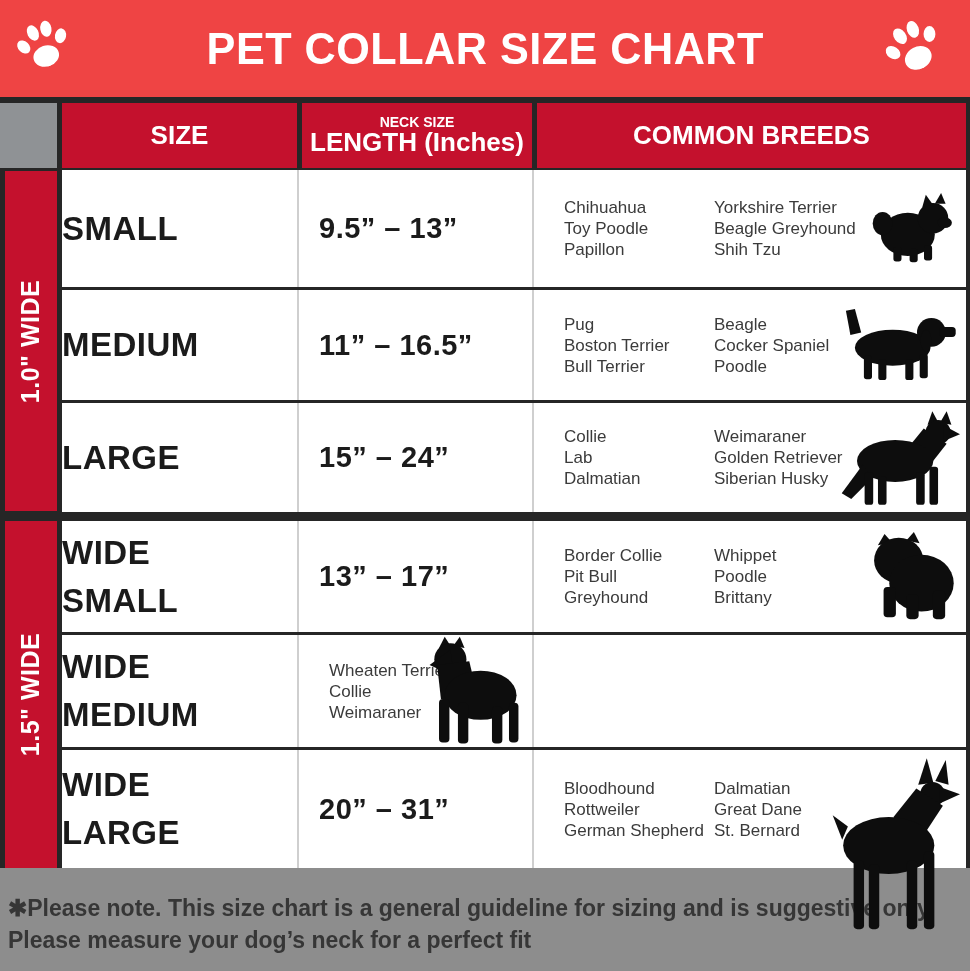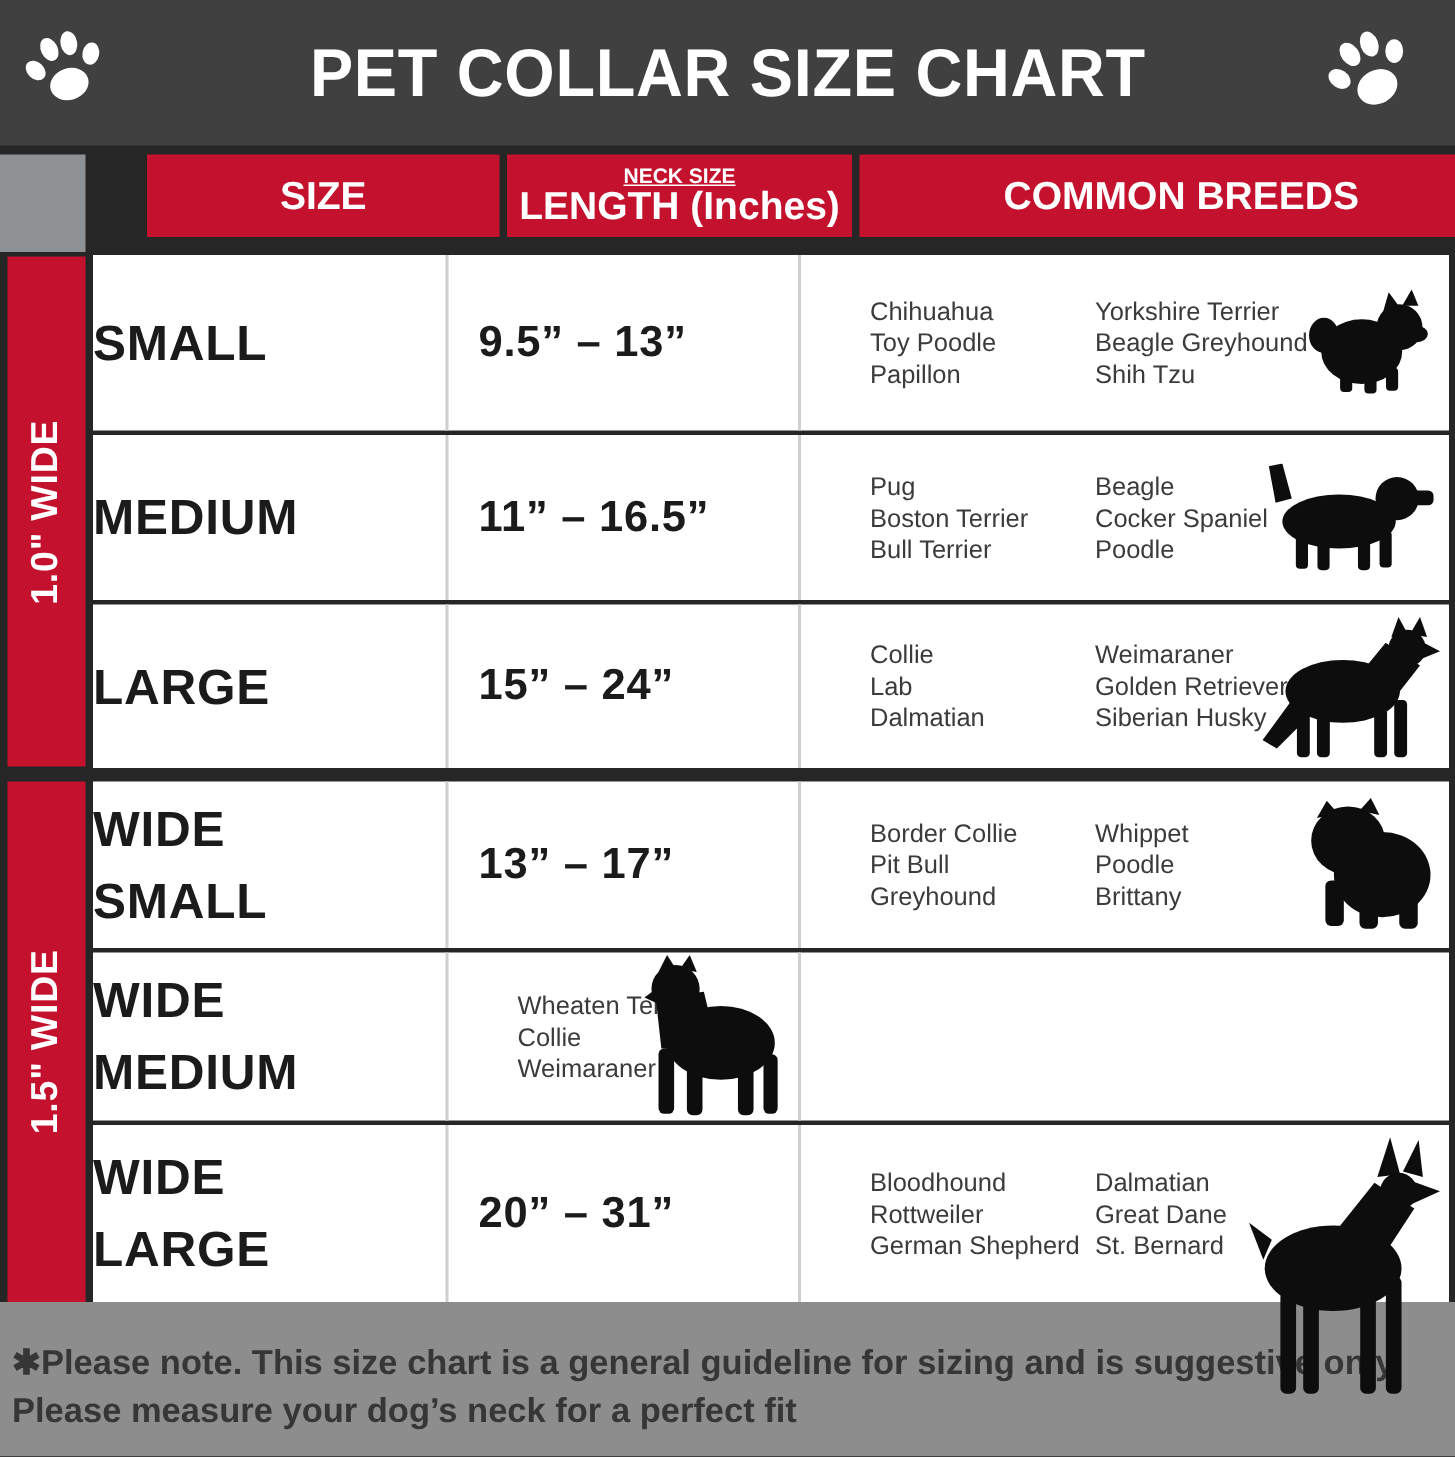--- a/index.html
+++ b/index.html
@@ -2,52 +2,52 @@
 <html><head>
 <meta charset="utf-8">
 <style>
   html,body{margin:0;padding:0;}
   body{
     width:970px;height:971px;position:relative;overflow:hidden;
     background:#262626;
     font-family:"Liberation Sans", sans-serif;
   }
   
-  .title-bar{position:absolute;left:0;top:0;width:970px;height:97px;background:#404040;
+  .title-bar{position:absolute;left:0;top:0;width:970px;height:97px;background:#ef4444;
     display:flex;align-items:center;justify-content:center;}
   .title{color:#ffffff;font-size:45px;font-weight:bold;letter-spacing:.5px;transform:scaleX(.96);}
   .paw{position:absolute;top:14px;}
   .paw-left{left:12px;transform:rotate(-18deg);}
   .paw-right{right:24px;transform:rotate(-28deg);}
   
-  .hcell{position:absolute;top:103px;height:55px;background:#c4112d;color:#fff;
+  .hcell{position:absolute;top:103px;height:65px;background:#c4112d;color:#fff;
     display:flex;flex-direction:column;align-items:center;justify-content:center;
-    font-weight:bold;text-align:center;line-height:1.05;margin-left:36px;}
+    font-weight:bold;text-align:center;line-height:1.05;}
   .corner{position:absolute;left:0;top:103px;width:57px;height:65px;background:#8f9295;}
   .h-size{left:62px;width:235px;font-size:26px;}
   .h-neck{left:302px;width:230px;}
-  .h-neck .small{font-size:14px;font-weight:bold;text-decoration:underline;}
+  .h-neck .small{font-size:14px;font-weight:bold;}
   .h-neck .big{font-size:26px;}
   .h-breeds{left:537px;width:429px;font-size:26px;}
   
   .sidebar{position:absolute;left:5px;width:52px;background:#c4112d;
     display:flex;align-items:center;justify-content:center;}
   .sidebar span{transform:rotate(-90deg);white-space:nowrap;color:#fff;
     font-size:25px;font-weight:bold;letter-spacing:.5px;}
   .bar-1{top:171px;height:340px;}
   .bar-2{top:521px;height:347px;}
   
   .row{position:absolute;left:62px;width:904px;background:#ffffff;z-index:2;
     display:grid;grid-template-columns:235px 235px 434px;align-items:center;overflow:visible;}
   .row .vsep{position:absolute;top:0;bottom:0;width:2px;background:#cfcfcf;}
   .sep1{left:235px;} .sep2{left:470px;}
   .size-label{font-size:33px;font-weight:bold;color:#1b1b1b;
     white-space:pre-line;line-height:1.45;letter-spacing:.5px;}
   .length{padding-left:22px;font-size:29px;font-weight:bold;color:#1b1b1b;letter-spacing:.5px;}
-  .breeds{display:flex;align-items:center;height:100%;padding-left:48px;position:relative;}
+  .breeds{display:flex;align-items:center;height:100%;padding-left:32px;position:relative;}
   .bcol{width:150px;font-size:17px;color:#3b3b3b;line-height:21px;}
   .bcol div{white-space:nowrap;}
   .dog-wrap{flex:1;height:100%;position:relative;}
   .dog{position:absolute;right:6px;top:50%;transform:translateY(-50%);}
   .row-1{top:170px;height:117px;}
   .row-2{top:290px;height:110px;}
   .row-3{top:403px;height:109px;}
   .row-4{top:521px;height:111px;}
   .row-5{top:635px;height:112px;}
   .row-6{top:750px;height:118px;}

